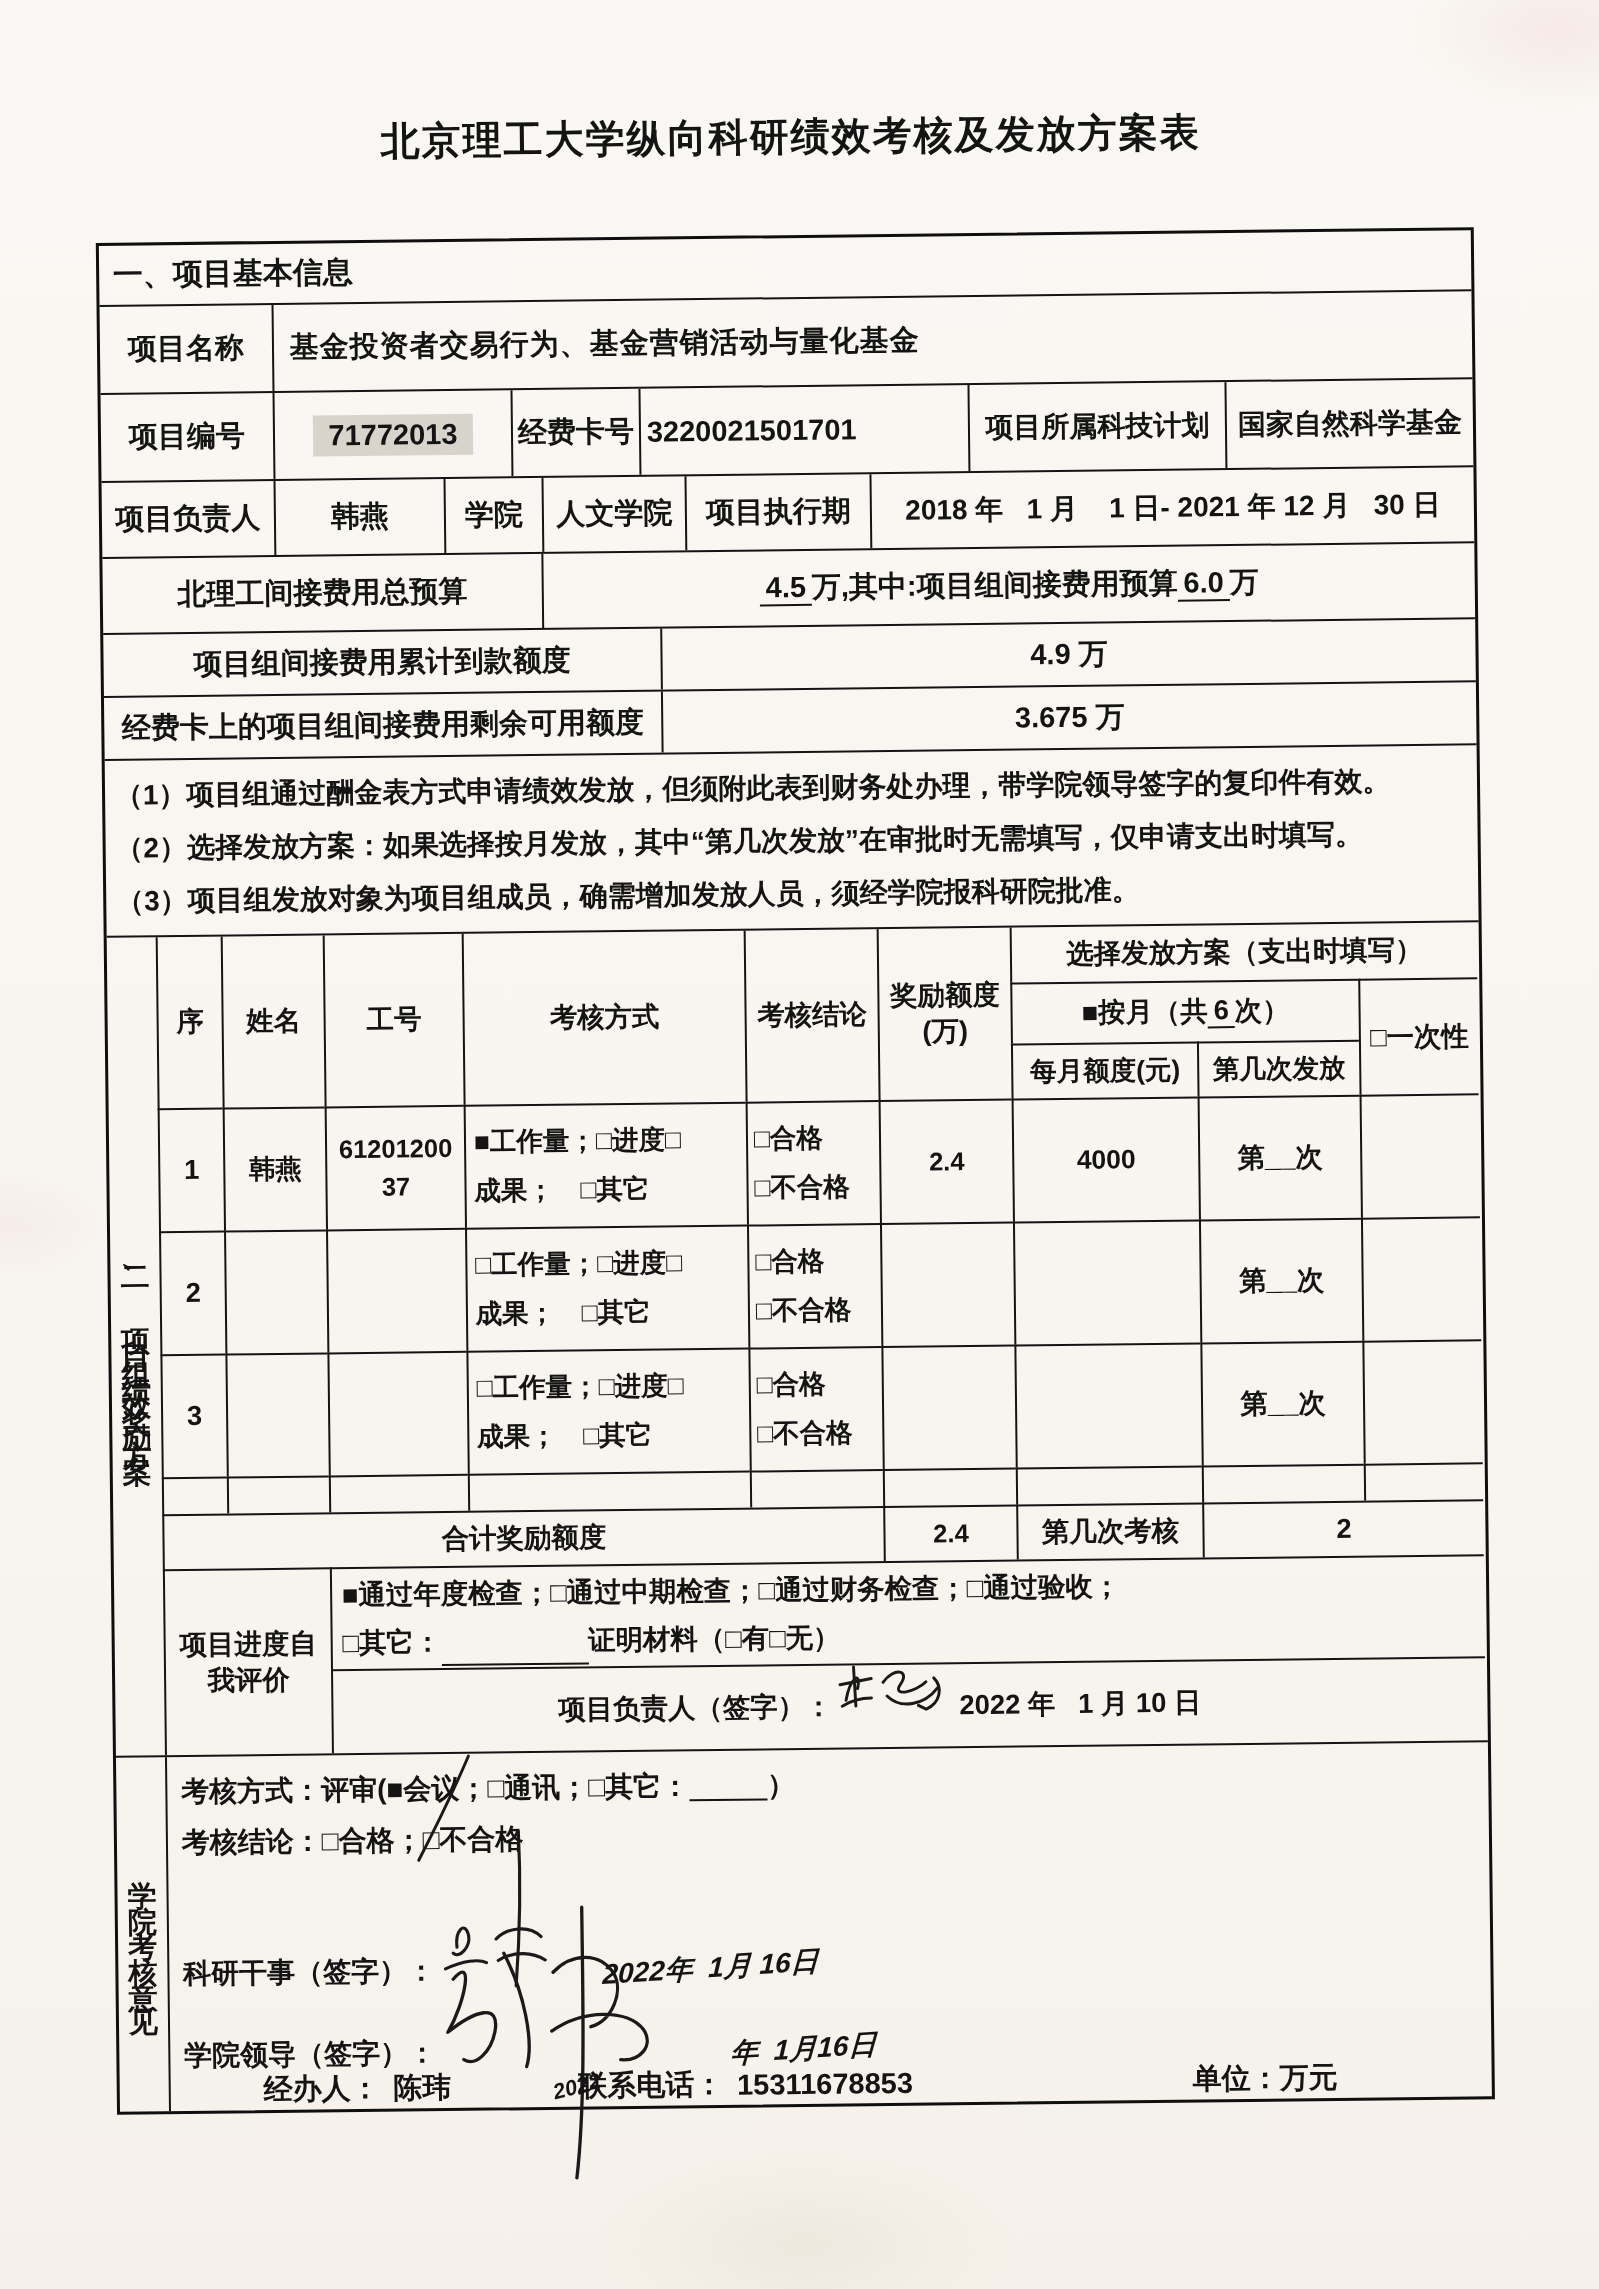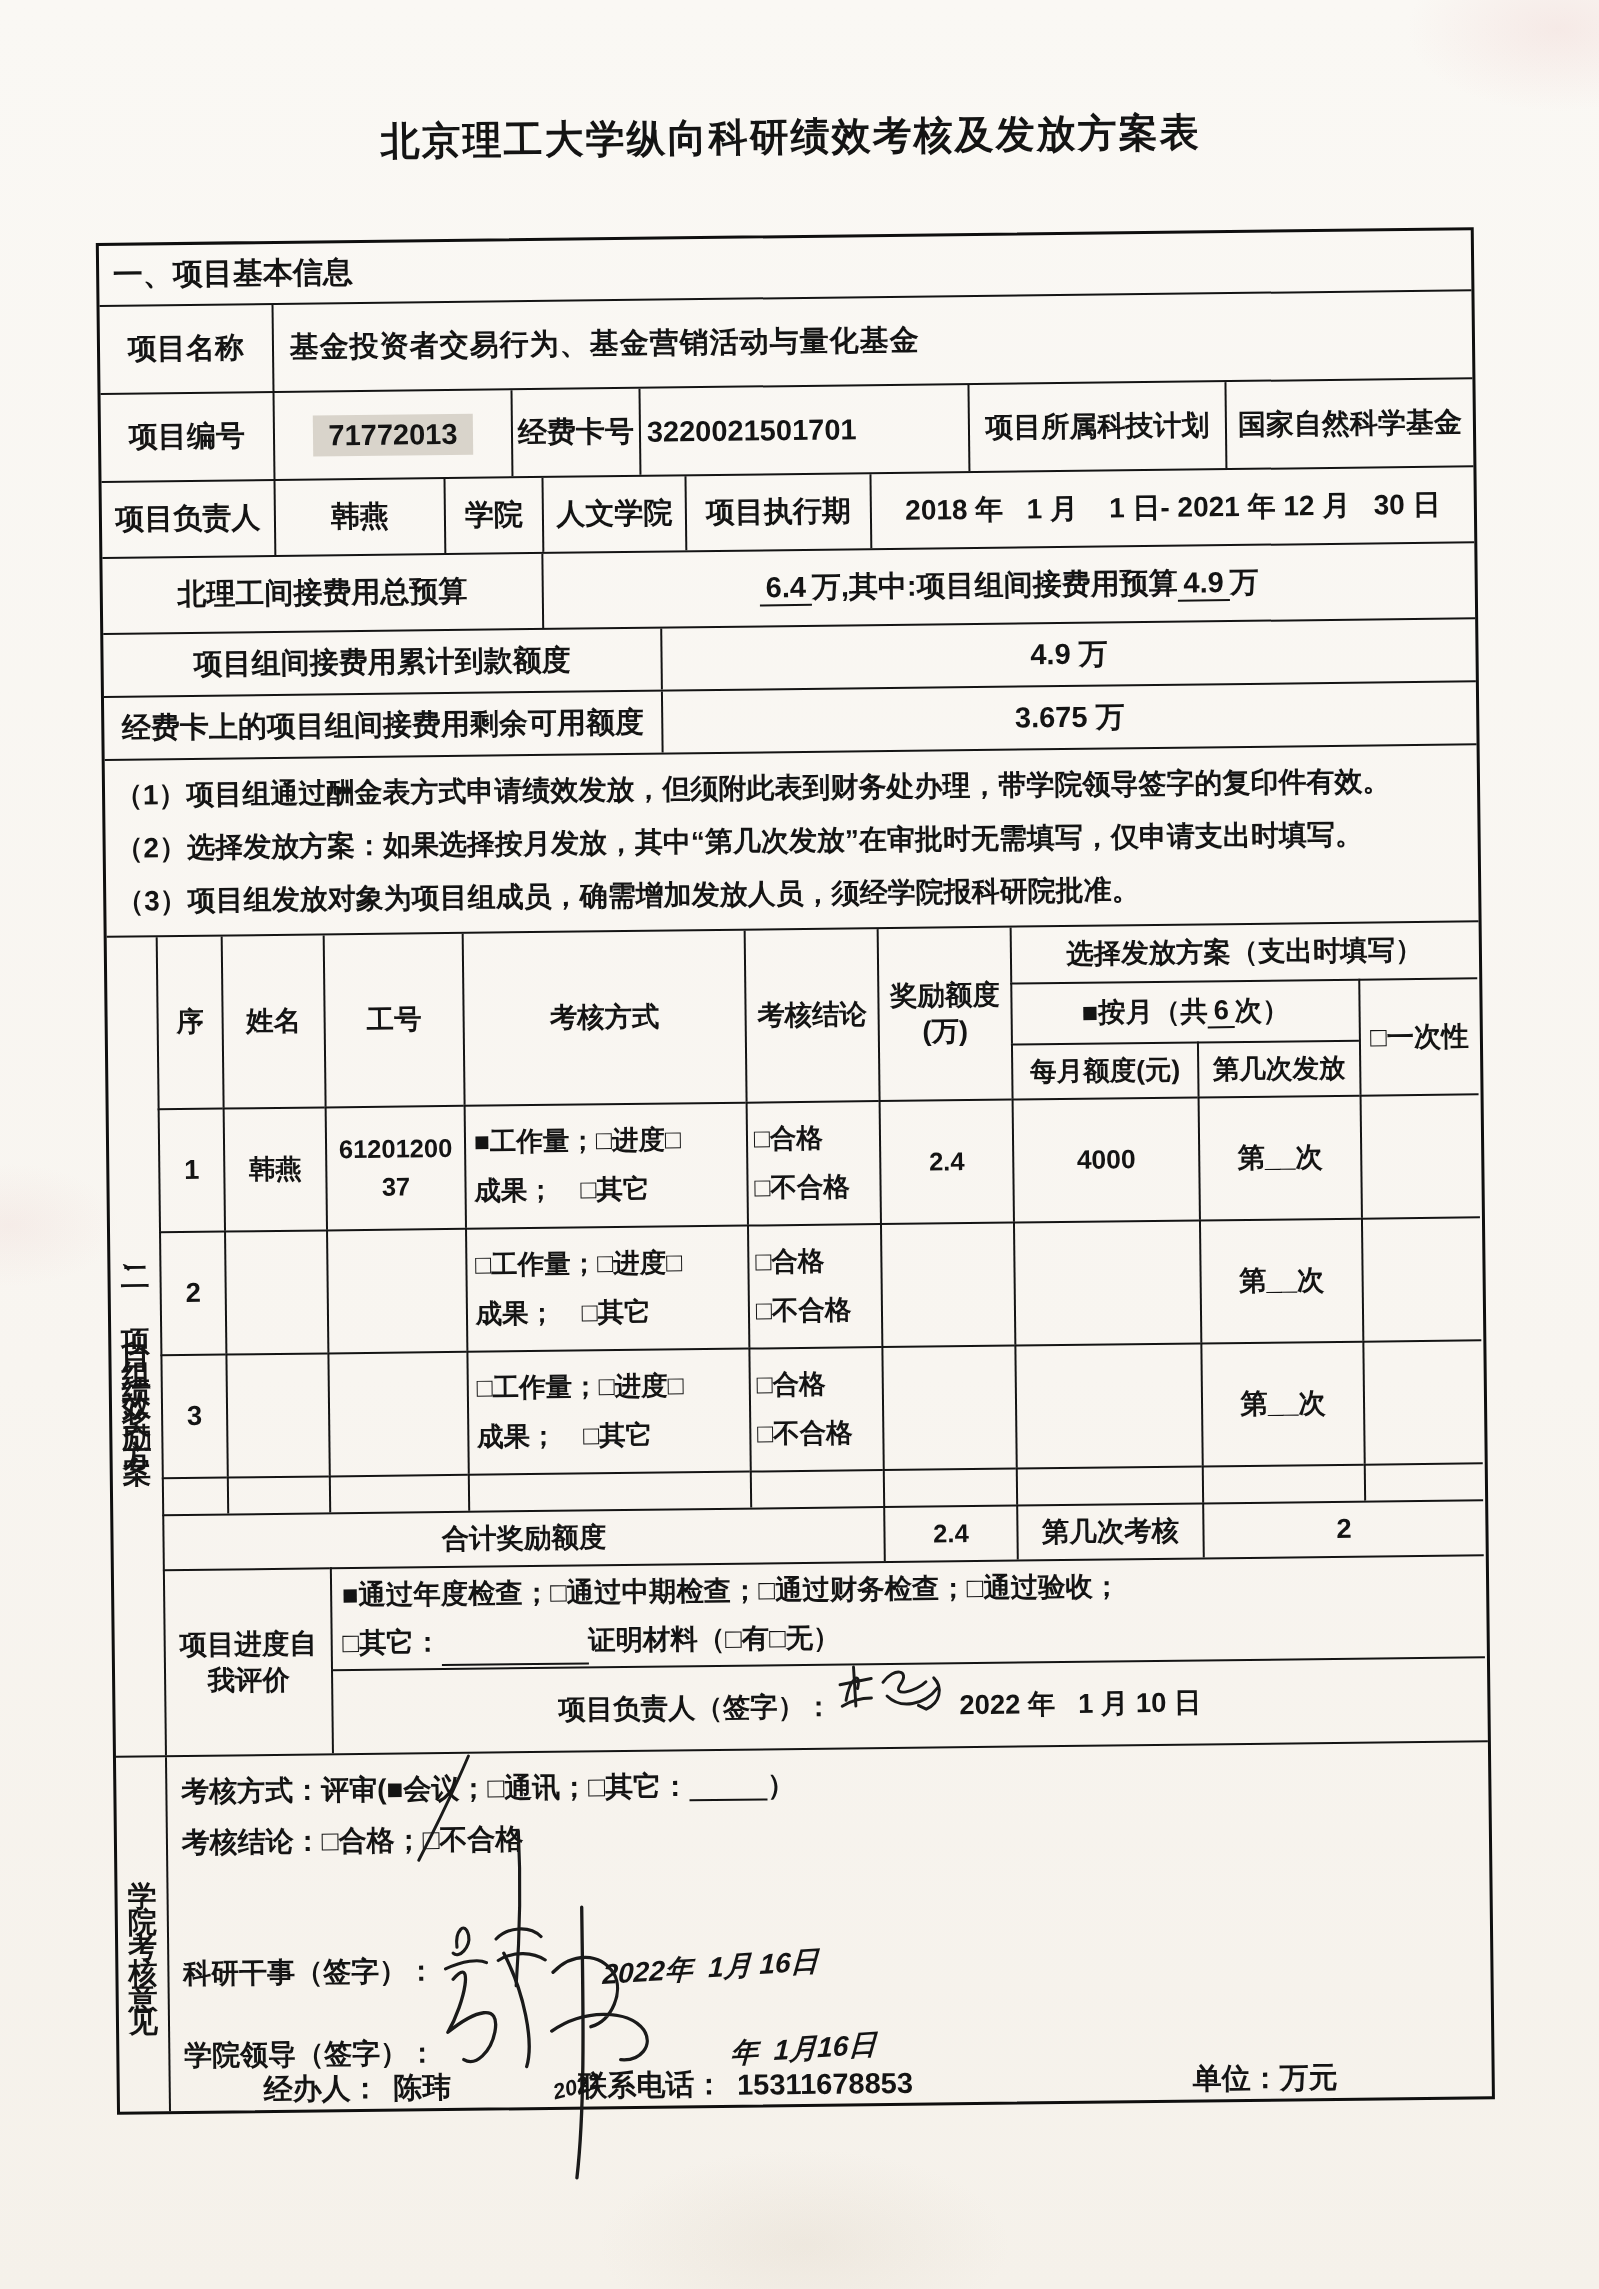--- a/index.html
+++ b/index.html
@@ -107,23 +107,23 @@
       <div class="fcell" style="width:170px;">韩燕</div>
       <div class="fcell" style="width:98px;">学院</div>
       <div class="fcell" style="width:143px;padding:3.9px 2px;">人文学院</div>
       <div class="fcell" style="width:185px;">项目执行期</div>
       <div class="fcell grow pre" style="font-size:28px;">2018 年   1 月    1 日- 2021 年 12 月   30 日</div>
     </div>
 
     <div class="frow" style="height:74px;">
       <div class="fcell" style="width:439px;">北理工间接费用总预算</div>
       <div class="fcell grow">
-        <span class="u">6.4</span>
+        <span class="u">4.5</span>
         <span>万,其中:项目组间接费用预算</span>
-        <span class="u">4.9</span>
+        <span class="u">6.0</span>
         <span>万</span>
       </div>
     </div>
 
     <div class="frow" style="height:61px;">
       <div class="fcell" style="width:557px;">项目组间接费用累计到款额度</div>
       <div class="fcell grow">4.9 万</div>
     </div>
 
     <div class="frow" style="height:61px;">

